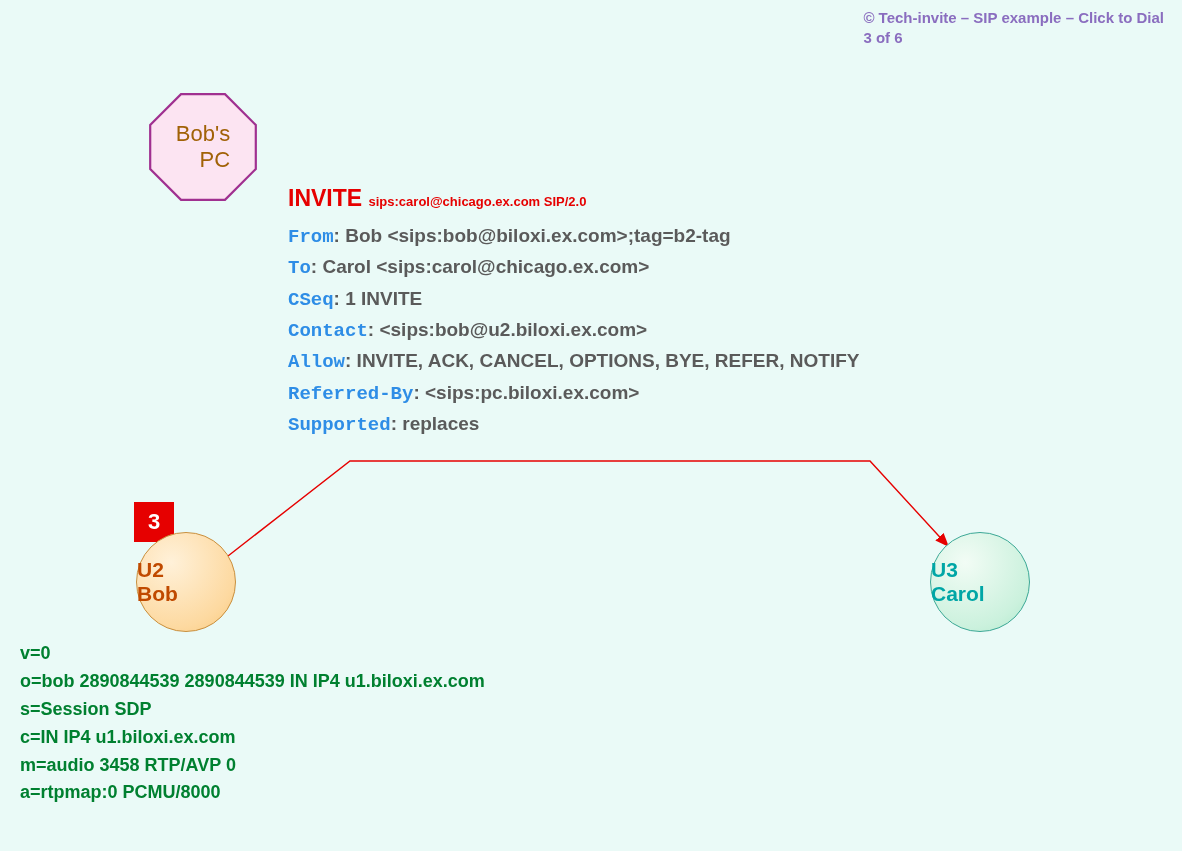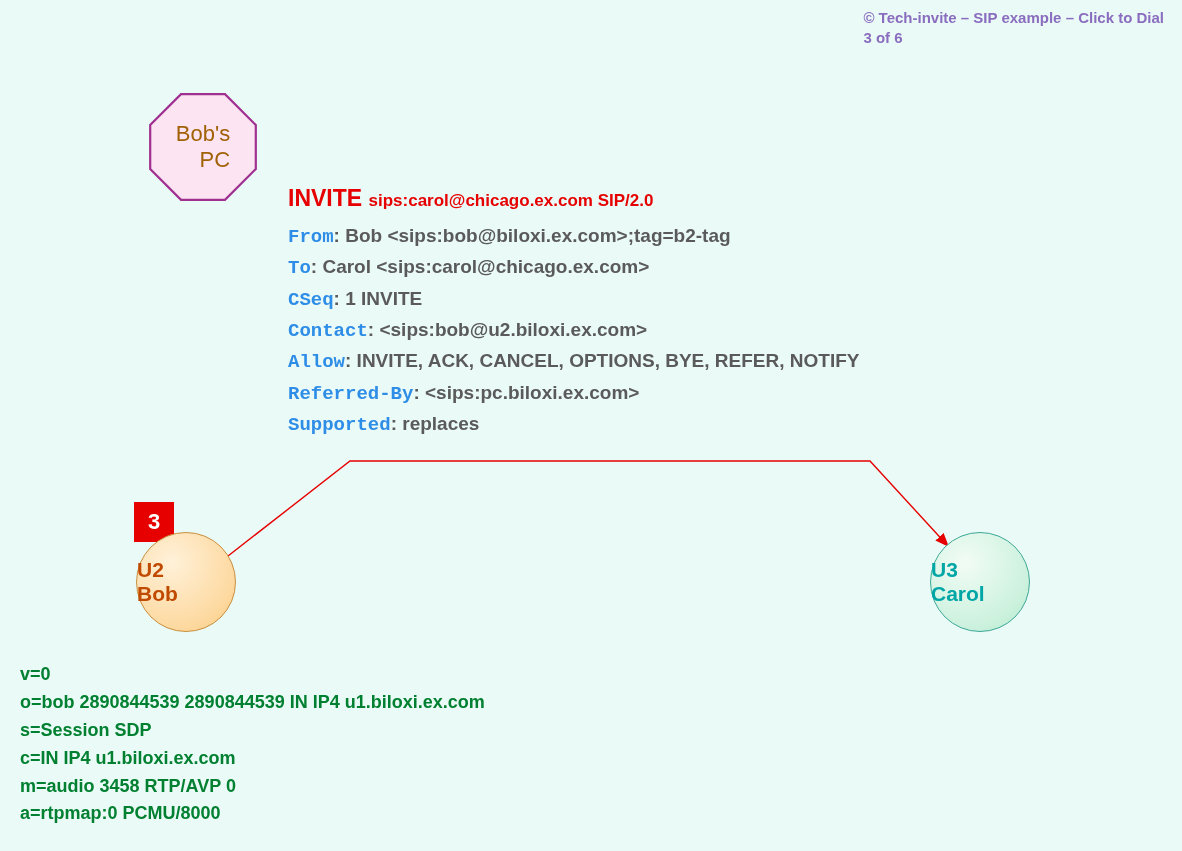--- a/index.html
+++ b/index.html
@@ -47,21 +47,21 @@
       top: 180px;
       font-size: 19px;
       line-height: 1.6;
     }
     .sip-request {
       font-size: 23px;
       font-weight: bold;
       color: #E60000;
       margin-bottom: 4px;
     }
-    .sip-request .uri { font-size: 17px; text-align: right; }
+    .sip-request .uri { font-size: 13px; text-align: right; }
     .sip-line { color: #5A5A5A; font-weight: bold; }
     .sip-line .hkey { color: #2E8DE6; font-family: Liberation Mono, monospace; }
     .step-badge {
       position: absolute;
       left: 134px;
       top: 502px;
       width: 40px;
       height: 40px;
       background: #E60000;
       color: #fff;
@@ -108,21 +108,20 @@
       pointer-events: none;
     }
     .sdp-block {
       position: absolute;
       left: 20px;
       top: 640px;
       font-size: 18px;
       font-weight: bold;
       color: #008030;
       line-height: 1.55;
-      margin-top: 21px;
     }
   </style>
 </head>
 <body>
 
 <div class="copyright">
   <div>© Tech-invite – SIP example – Click to Dial</div>
   <div>3 of 6</div>
 </div>
 

